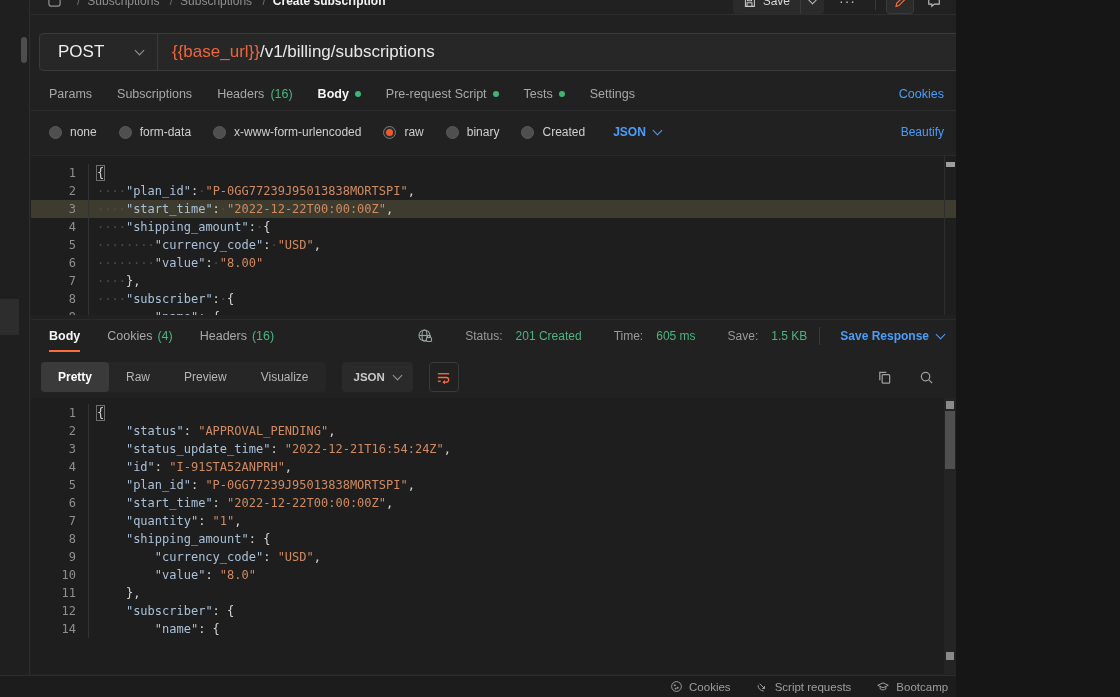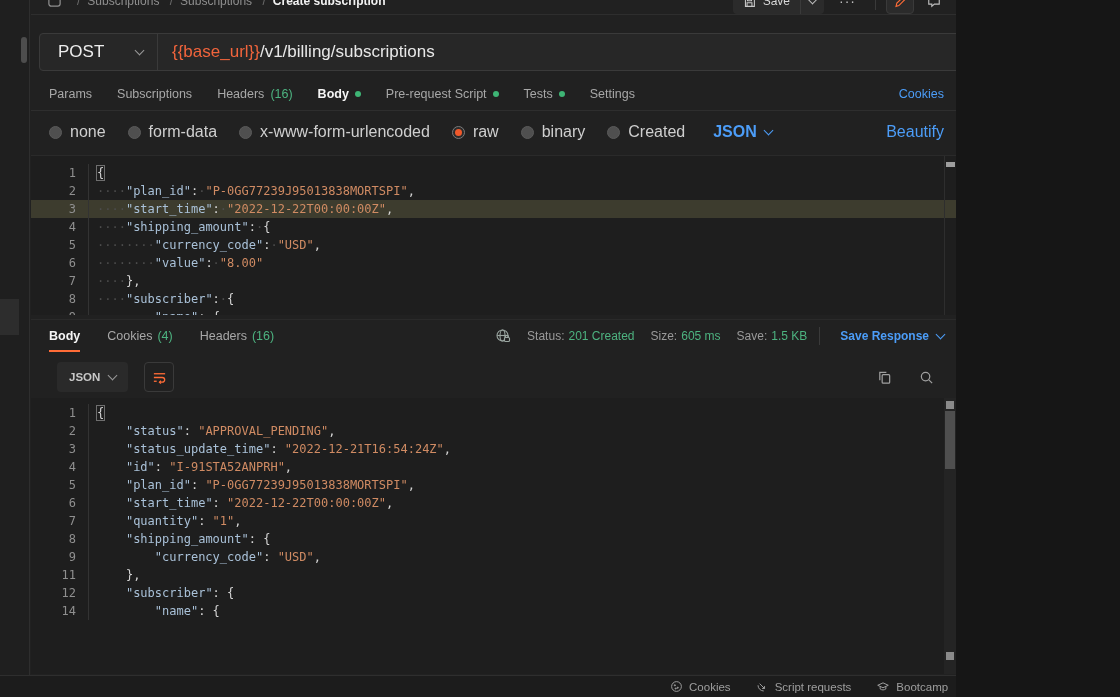--- a/index.html
+++ b/index.html
@@ -58,21 +58,21 @@
   .tabsrow{position:absolute;top:77px;left:0;right:0;height:34px;border-bottom:1px solid var(--border);
            display:flex;align-items:center;padding:0 12px 0 18px;font-size:12.5px;color:var(--txt-dim)}
   .tab{margin-right:25px;display:flex;align-items:center;gap:6px;cursor:default}
   .tab.active{color:#f5f5f5;font-weight:600}
   .tab-count{color:var(--green)}
   .dot{width:6px;height:6px;border-radius:50%;background:#3eb575;flex:none}
   .cookies-link{margin-left:auto;color:var(--link);font-size:12.5px}
 
   
   .radiorow{position:absolute;top:111px;left:0;right:0;height:42px;display:flex;align-items:center;
-            padding:0 12px 0 18px;font-size:16px;color:#cfcfcf}
+            padding:0 12px 0 18px;font-size:12px;color:#cfcfcf}
   .radio-item{display:flex;align-items:center;gap:8px;margin-right:22px}
   .radio{width:13px;height:13px;border-radius:50%;background:#4f4f4f;border:1px solid #5a5a5a;flex:none;position:relative}
   .radio.sel{background:#2b2b2b;border-color:#7a7a7a}
   .radio.sel::after{content:"";position:absolute;left:2px;top:2px;width:7px;height:7px;border-radius:50%;background:#f0592b}
   .lang-dd{color:var(--link);font-weight:600;display:flex;align-items:center;gap:8px;margin-left:6px}
   .beautify{margin-left:auto;color:var(--link)}
 
   
   .editor{background:var(--bg-dark);overflow:hidden;font-family:"DejaVu Sans Mono","Liberation Mono",monospace;font-size:12px}
   .req-editor{position:absolute;top:155px;left:0;right:0;height:160px;border-top:1px solid #2a2a2a;padding-top:8px}
@@ -89,21 +89,21 @@
   .sb-btn{position:absolute;left:2px;width:8px;height:8px;background:#8a8a8a}
   .resp-sb-thumb{position:absolute;left:1px;right:1px;top:13px;height:58px;background:#4f4f4f}
 
   
   .resp-tabs{position:absolute;top:319px;left:0;right:0;height:33px;border-top:1px solid #2a2a2a;
              display:flex;align-items:center;padding:0 12px 0 18px;font-size:12.5px;color:var(--txt-dim)}
   .resp-tab{margin-right:27px;display:flex;align-items:center;gap:5px;height:100%;position:relative}
   .resp-tab.active{color:#f5f5f5;font-weight:600}
   .resp-tab.active::after{content:"";position:absolute;left:0;bottom:0;width:100%;height:2px;background:var(--accent)}
   .resp-meta{margin-left:auto;display:flex;align-items:center;gap:8px;font-size:12px}
-  .meta-pair{display:flex;gap:4px;margin-left:8px}
+  .meta-pair{display:flex;gap:13px;margin-left:24px}
   .meta-label{color:var(--txt-gray)} .meta-value{color:var(--green)}
   .save-resp{color:var(--link);font-weight:600;display:flex;align-items:center;gap:8px;margin-left:8px}
 
   
   .pretty-row{position:absolute;top:356px;left:0;right:0;height:42px;display:flex;align-items:center;padding:0 12px 0 10px}
   .seg{display:flex;background:#262626;border-radius:4px;height:30px;align-items:center}
   .seg-item{padding:0 17px;font-size:12px;color:#b5b5b5;height:30px;display:flex;align-items:center;border-radius:4px}
   .seg-item.active{background:#3a3a3a;color:#fff;font-weight:600}
   .json-dd{margin-left:16px;background:#2a2a2a;border-radius:4px;height:30px;padding:0 12px;display:flex;
            align-items:center;gap:9px;color:#c8c8c8;font-weight:700;font-size:11.5px}
@@ -319,36 +319,42 @@
               <path d="M2.2 7.5h10.6"></path>
               <rect x="9.5" y="9.5" width="5" height="4" rx="1" fill="#212121" stroke="#9aa5a0"></rect>
               <path d="M10.5 9.5V8.7a1.5 1.5 0 0 1 3 0v.8"></path>
             </svg>
         </span>
         <span class="meta-pair">
             <span class="meta-label">Status:</span>
             <span class="meta-value">201 Created</span>
           </span>
         <span class="meta-pair">
-            <span class="meta-label">Size:</span>
+            <span class="meta-label">Time:</span>
             <span class="meta-value">605 ms</span>
           </span>
         <span class="meta-pair">
             <span class="meta-label">Save:</span>
             <span class="meta-value">1.5 KB</span>
           </span>
         <span class="vdiv"></span>
         <span class="save-resp">
             <span>Save Response</span>
             <span class="chev"></span>
           </span>
       </div>
     </div>
 
     <div class="pretty-row">
+      <div class="seg">
+        <div class="seg-item active">Pretty</div>
+        <div class="seg-item">Raw</div>
+        <div class="seg-item">Preview</div>
+        <div class="seg-item">Visualize</div>
+      </div>
       <div class="json-dd">
           <span>JSON</span>
           <span class="chev"></span>
         </div>
       <div class="wrap-btn">
         <span>
           <svg width="15" height="15" viewBox="0 0 16 16" fill="none" stroke="#ff6c37" stroke-width="1.4">
               <path d="M2 4h12"></path>
               <path d="M2 8h9a2.5 2.5 0 0 1 0 5H8"></path>
               <path d="M9.5 11.5L8 13l1.5 1.5"></path>
@@ -402,20 +408,24 @@
             <span class="ln">7</span>
             <span class="code"><span class="tk-w">    </span><span class="tk-k">"quantity"</span><span class="tk-p">: </span><span class="tk-s">"1"</span><span class="tk-p">,</span></span>
           </div>
           <div class="cl">
             <span class="ln">8</span>
             <span class="code"><span class="tk-w">    </span><span class="tk-k">"shipping_amount"</span><span class="tk-p">: {</span></span>
           </div>
           <div class="cl">
             <span class="ln">9</span>
             <span class="code"><span class="tk-w">        </span><span class="tk-k">"currency_code"</span><span class="tk-p">: </span><span class="tk-s">"USD"</span><span class="tk-p">,</span></span>
+          </div>
+          <div class="cl">
+            <span class="ln">10</span>
+            <span class="code"><span class="tk-w">        </span><span class="tk-k">"value"</span><span class="tk-p">: </span><span class="tk-s">"8.0"</span></span>
           </div>
           <div class="cl">
             <span class="ln">11</span>
             <span class="code"><span class="tk-w">    </span><span class="tk-p">},</span></span>
           </div>
           <div class="cl">
             <span class="ln">12</span>
             <span class="code"><span class="tk-w">    </span><span class="tk-k">"subscriber"</span><span class="tk-p">: {</span></span>
           </div>
           <div class="cl">

